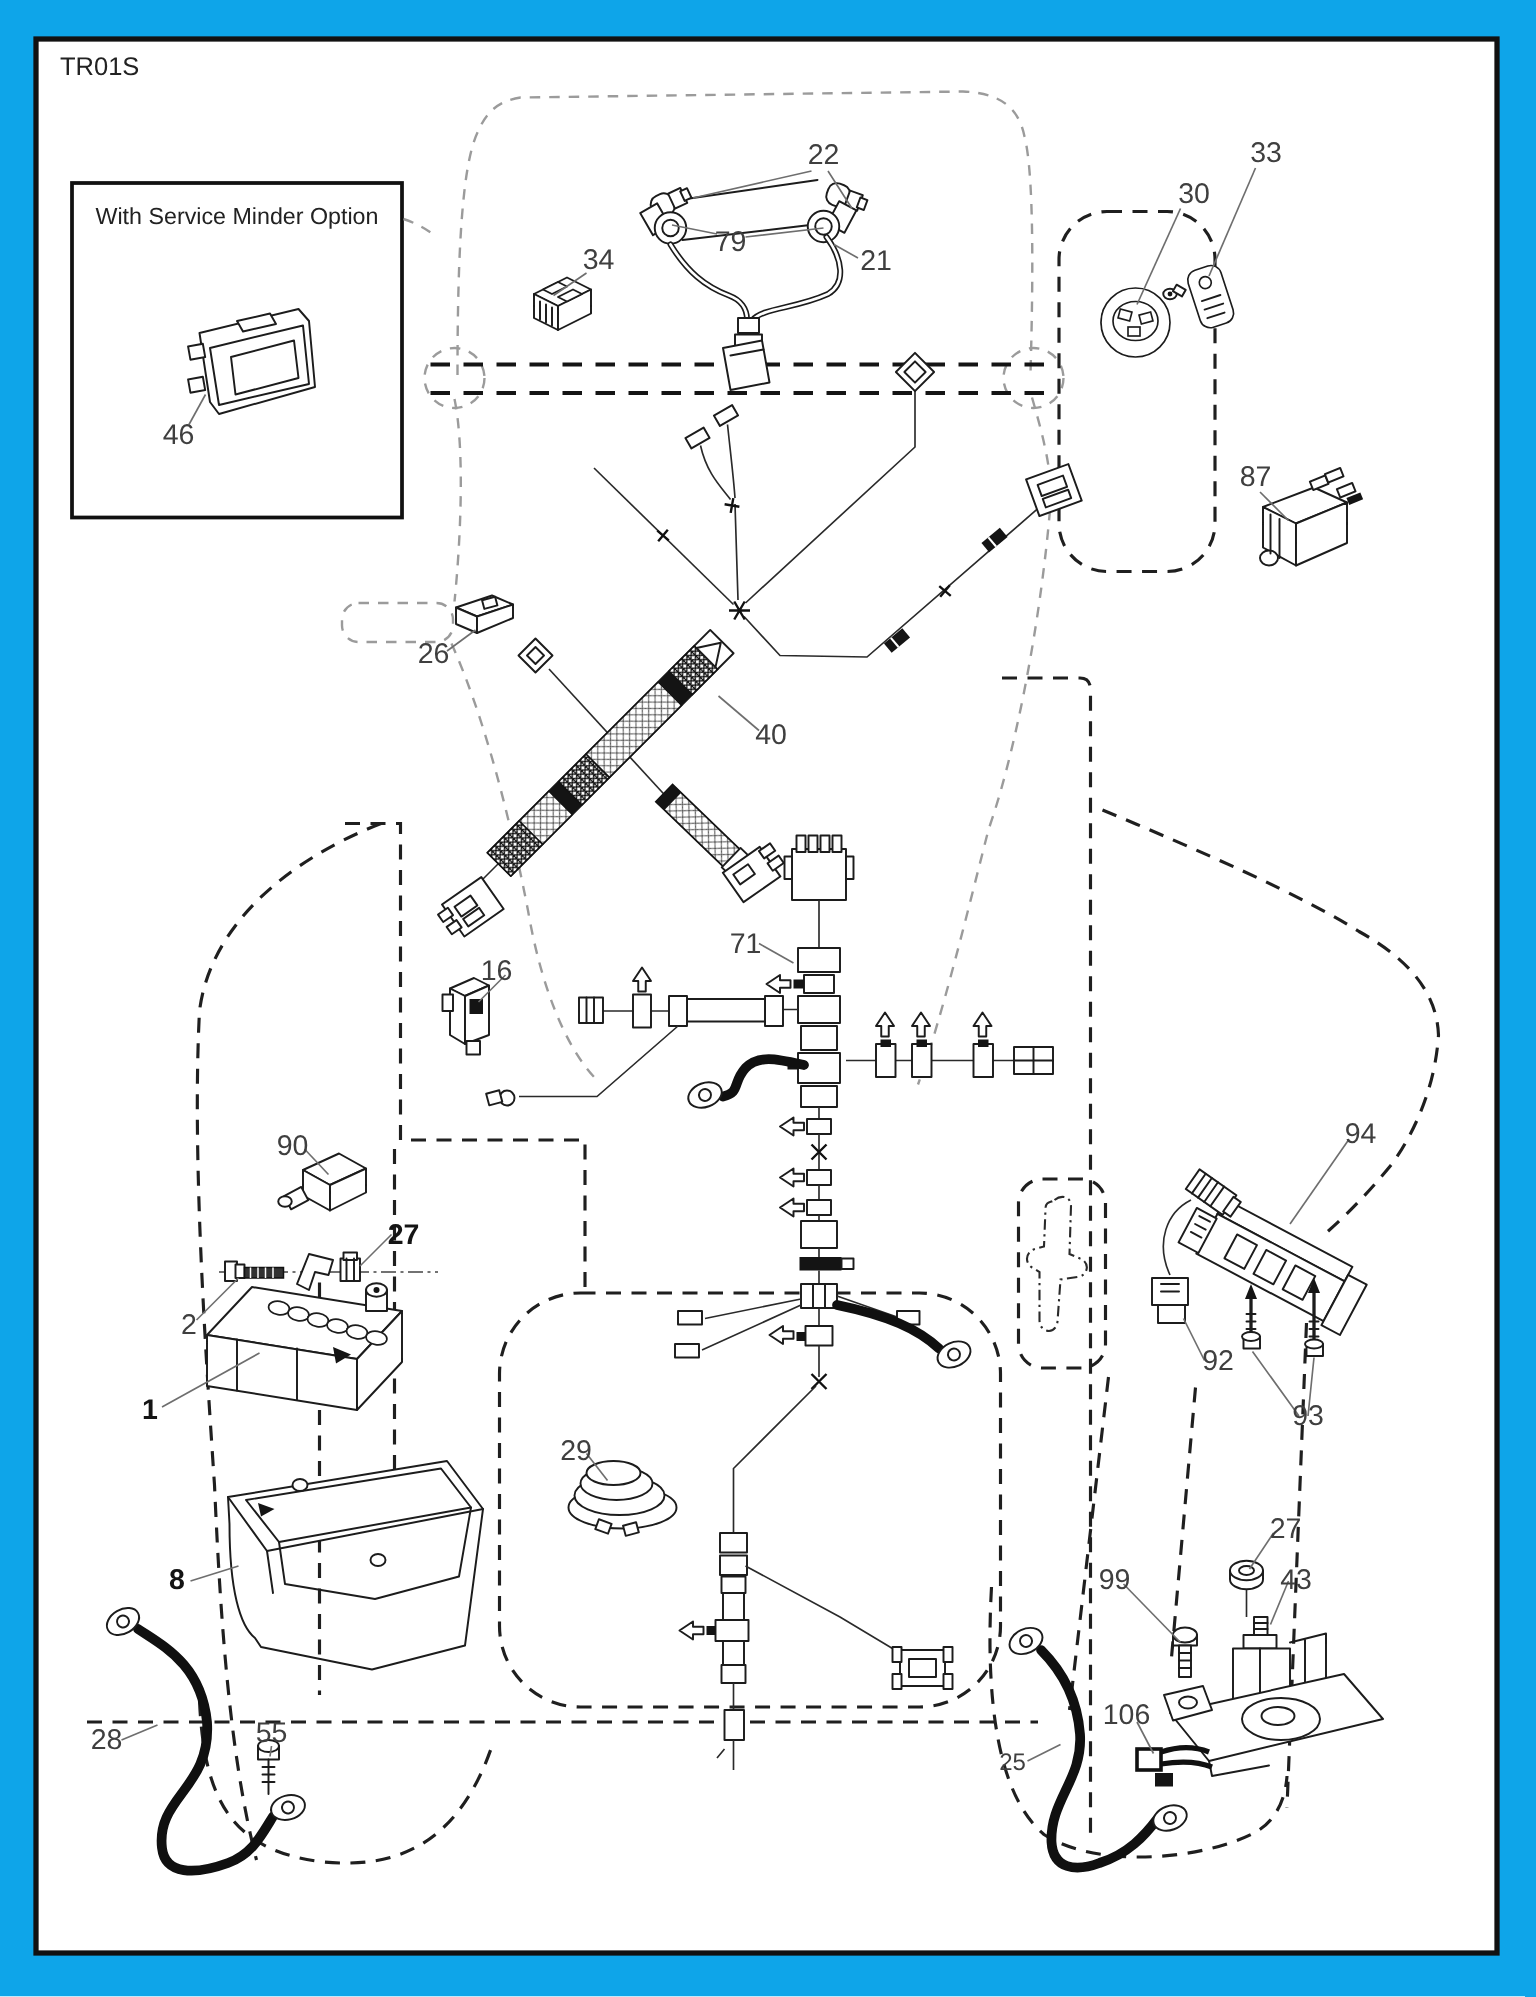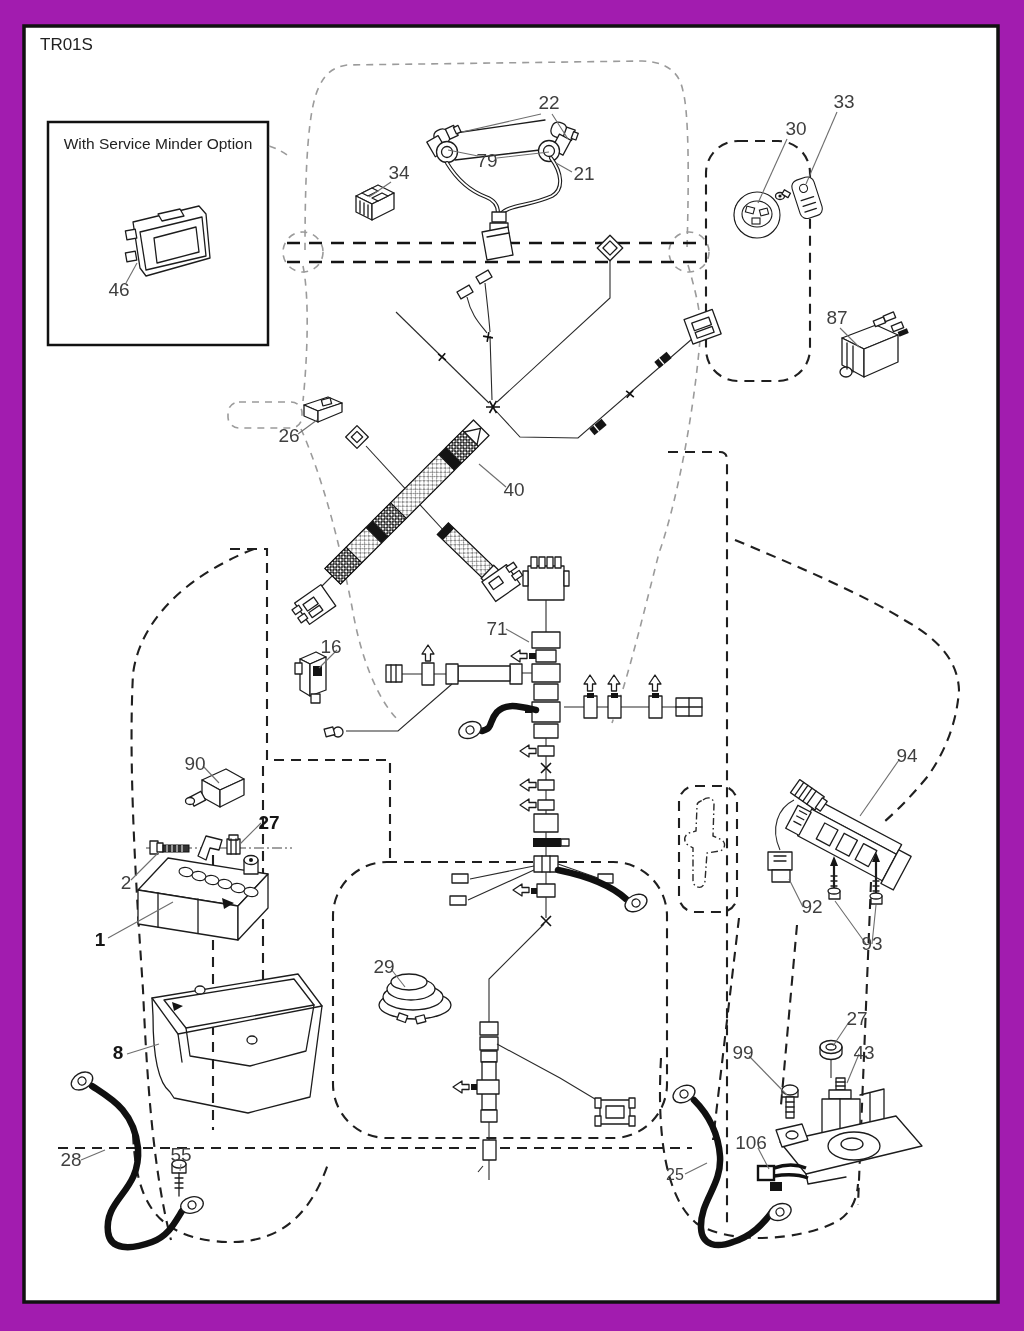--- a/index.html
+++ b/index.html
@@ -1,16 +1,16 @@
 <!DOCTYPE html>
 <html><head>
 <meta charset="utf-8">
 <style>
   html,body{margin:0;padding:0;background:#fff;}
-  #stage{position:relative;width:1024px;height:1331px;background:#a21caf;overflow:hidden;}
+  #stage{position:relative;width:1024px;height:1331px;background:#0ea5e9;overflow:hidden;}
   svg{display:block;}
   text{font-family:"Liberation Sans","DejaVu Sans",sans-serif;fill:#3f3f3f;font-size:19px;}
   .b{font-weight:bold;fill:#141414;}
   .t-title{font-size:17px;fill:#222;}
   .t-inset{font-size:15.5px;fill:#222;}
   .ln{stroke:#1c1c1c;stroke-width:1.3;fill:none;stroke-linecap:round;stroke-linejoin:round;}
   .fw{fill:#fff;stroke:#1c1c1c;stroke-width:1.3;stroke-linejoin:round;}
   .fwn{fill:#fff;stroke:#1c1c1c;stroke-width:1.1;}
   .dkb{fill:#141414;stroke:none;}
   .dash-k{stroke:#1f1f1f;stroke-width:2.1;fill:none;stroke-dasharray:10 7;}

